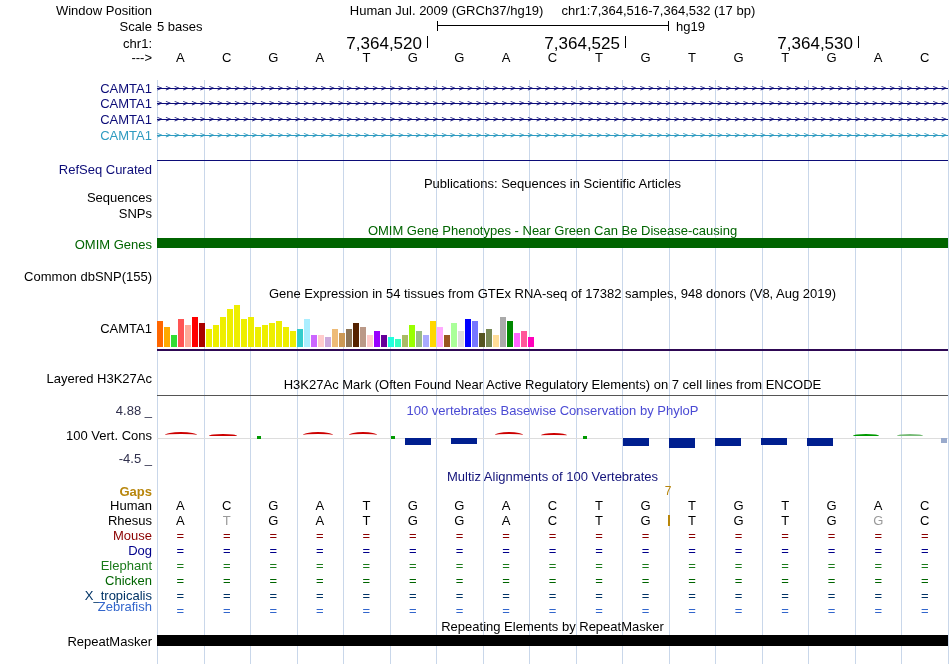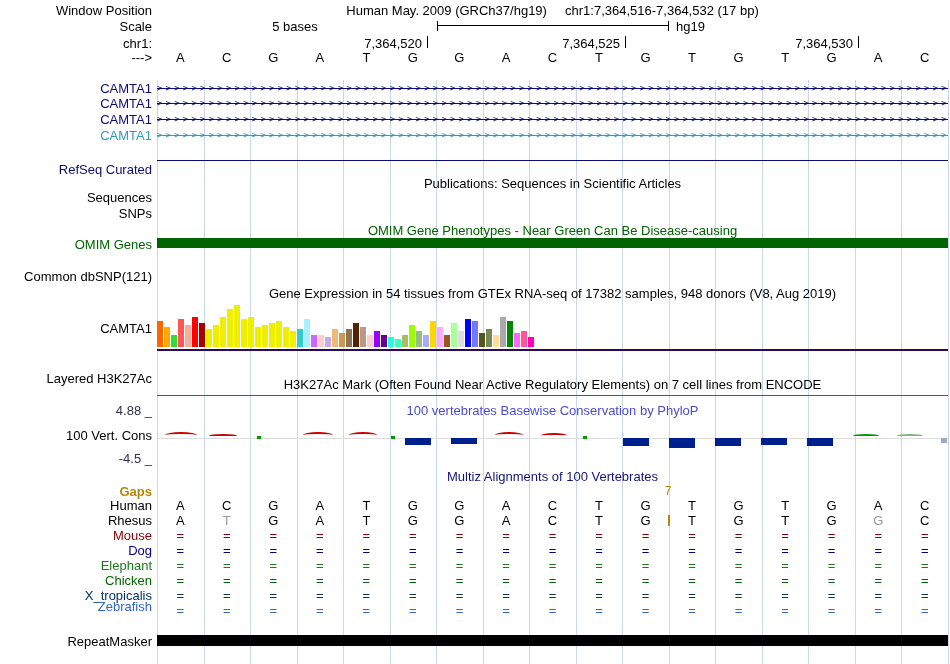--- a/index.html
+++ b/index.html
@@ -16,21 +16,21 @@
   }
   .ctitle {
     position:absolute; left:157px; width:791px; text-align:center;
     font-size:13px; line-height:13px; white-space:nowrap;
   }
   .abs { position:absolute; font-size:13px; line-height:13px; white-space:nowrap; }
   .guide { position:absolute; width:1px; background:#c9d7ea; }
   .hline { position:absolute; left:157px; width:791px; height:1px; }
   .track-bar { position:absolute; left:157px; width:791px; }
   .cell { position:absolute; text-align:center; font-size:13px; line-height:13px; }
-  .tick-label { position:absolute; text-align:right; font-size:13px; line-height:13px; }
+  .tick-label { position:absolute; text-align:right; font-size:17px; line-height:13px; }
   .tick-mark { position:absolute; width:1px; height:12px; background:#000; }
   .scalebar {
     position:absolute; left:437px; top:21px; width:232px; height:10px;
     border-left:1px solid #000; border-right:1px solid #000;
   }
   .scalebar-line { position:absolute; left:0; right:0; top:4px; height:1px; background:#000; }
   .tx-row { position:absolute; left:157px; width:791px; height:13px; overflow:hidden; }
   .tx-line { position:absolute; left:0; right:0; top:6px; height:1px; }
   .tx-arrows {
     position:absolute; left:0; right:0; top:0; height:13px; line-height:13px;
@@ -68,27 +68,27 @@
       <div class="guide" style="left: 715.353px; top: 80px; height: 584px; background: rgb(201, 215, 234);"></div>
       <div class="guide" style="left: 761.882px; top: 80px; height: 584px; background: rgb(201, 215, 234);"></div>
       <div class="guide" style="left: 808.412px; top: 80px; height: 584px; background: rgb(201, 215, 234);"></div>
       <div class="guide" style="left: 854.941px; top: 80px; height: 584px; background: rgb(201, 215, 234);"></div>
       <div class="guide" style="left: 901.471px; top: 80px; height: 584px; background: rgb(201, 215, 234);"></div>
       <div class="guide" style="left: 948px; top: 80px; height: 584px; background: rgb(201, 215, 234);"></div>
     </div>
 
   <div class="label" style="top:4px">Window Position</div>
   <div class="ctitle" style="top:4px">
-    <span>Human May. 2009 (GRCh37/hg19)</span>
+    <span>Human Jul. 2009 (GRCh37/hg19)</span>
     <span>&nbsp;&nbsp;&nbsp;</span>
     <span>chr1:7,364,516-7,364,532 (17 bp)</span>
   </div>
 
   <div class="label" style="top:20px">Scale</div>
-  <div class="abs" style="top:20px; left:157px; width:276px; text-align:center;">5 bases</div>
+  <div class="abs" style="top:20px; left:157px; width:276px; text-align:left;">5 bases</div>
   <div class="scalebar">
       <div class="scalebar-line"></div>
     </div>
   <div class="abs" style="top:20px; left:676px;">hg19</div>
 
   <div class="label" style="top:37px">chr1:</div>
   <div class="origin" id="ruler-ticks">
       <div class="tick-label" style="left: 322px; width: 100px; top: 37px;">7,364,520</div>
       <div class="tick-mark" style="left: 427px; top: 36px;"></div>
       <div class="tick-label" style="left: 520px; width: 100px; top: 37px;">7,364,525</div>
@@ -145,21 +145,21 @@
   <div class="label" id="refseq-label" style="top: 163px; color: rgb(12, 12, 120);">RefSeq Curated</div>
 
   <div class="ctitle" style="top:177px">Publications: Sequences in Scientific Articles</div>
   <div class="label" style="top:191px">Sequences</div>
   <div class="label" style="top:207px">SNPs</div>
 
   <div class="ctitle" id="omim-title" style="top: 224px; color: rgb(0, 100, 0);">OMIM Gene Phenotypes - Near Green Can Be Disease-causing</div>
   <div class="label" id="omim-label" style="top: 238px; color: rgb(0, 100, 0);">OMIM Genes</div>
   <div class="track-bar" id="omim-bar" style="top: 238px; height: 10px; background: rgb(0, 100, 0);"></div>
 
-  <div class="label" style="top:270px">Common dbSNP(121)</div>
+  <div class="label" style="top:270px">Common dbSNP(155)</div>
 
   <div class="ctitle" style="top:287px">Gene Expression in 54 tissues from GTEx RNA-seq of 17382 samples, 948 donors (V8, Aug 2019)</div>
   <div class="label" style="top:322px">CAMTA1</div>
   <div id="gtex-bars">
       <div class="gtex-bar" style="left: 0px; width: 6px; height: 26px; background: rgb(255, 102, 0);"></div>
       <div class="gtex-bar" style="left: 7px; width: 6px; height: 20px; background: rgb(255, 170, 0);"></div>
       <div class="gtex-bar" style="left: 14px; width: 6px; height: 12px; background: rgb(51, 221, 51);"></div>
       <div class="gtex-bar" style="left: 21px; width: 6px; height: 28px; background: rgb(255, 85, 85);"></div>
       <div class="gtex-bar" style="left: 28px; width: 6px; height: 22px; background: rgb(255, 170, 153);"></div>
       <div class="gtex-bar" style="left: 35px; width: 6px; height: 30px; background: rgb(255, 0, 0);"></div>
@@ -405,16 +405,17 @@
         <div class="cell" style="left: 622.294px; width: 46.5294px; top: 0px; color: rgb(51, 102, 204);">=</div>
         <div class="cell" style="left: 668.824px; width: 46.5294px; top: 0px; color: rgb(51, 102, 204);">=</div>
         <div class="cell" style="left: 715.353px; width: 46.5294px; top: 0px; color: rgb(51, 102, 204);">=</div>
         <div class="cell" style="left: 761.882px; width: 46.5294px; top: 0px; color: rgb(51, 102, 204);">=</div>
         <div class="cell" style="left: 808.412px; width: 46.5294px; top: 0px; color: rgb(51, 102, 204);">=</div>
         <div class="cell" style="left: 854.941px; width: 46.5294px; top: 0px; color: rgb(51, 102, 204);">=</div>
         <div class="cell" style="left: 901.471px; width: 46.5294px; top: 0px; color: rgb(51, 102, 204);">=</div>
       </div>
     </div>
 
+  <div class="ctitle" style="top:620px">Repeating Elements by RepeatMasker</div>
   <div class="label" style="top:635px">RepeatMasker</div>
   <div class="track-bar" id="repeat-bar" style="top: 635px; height: 11px; background: rgb(0, 0, 0);"></div>
 
 </div>
 
 </body></html>

